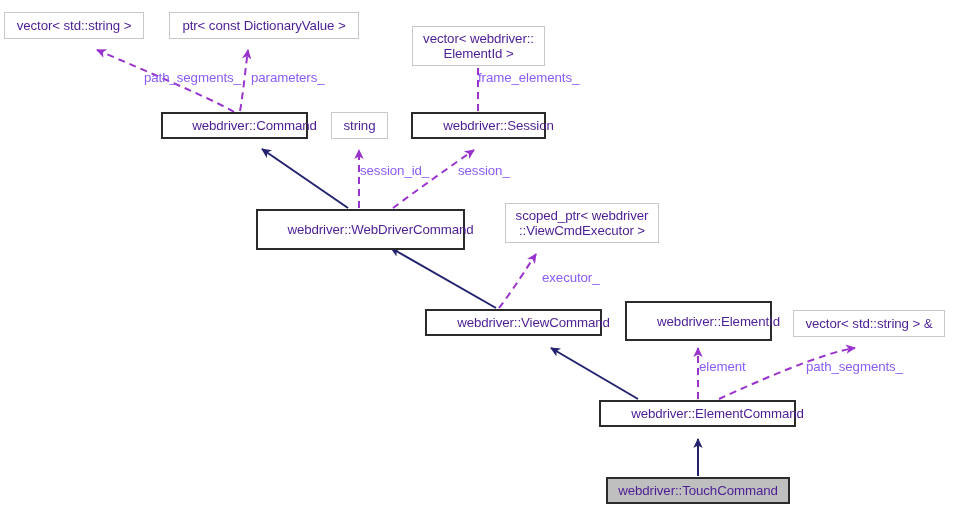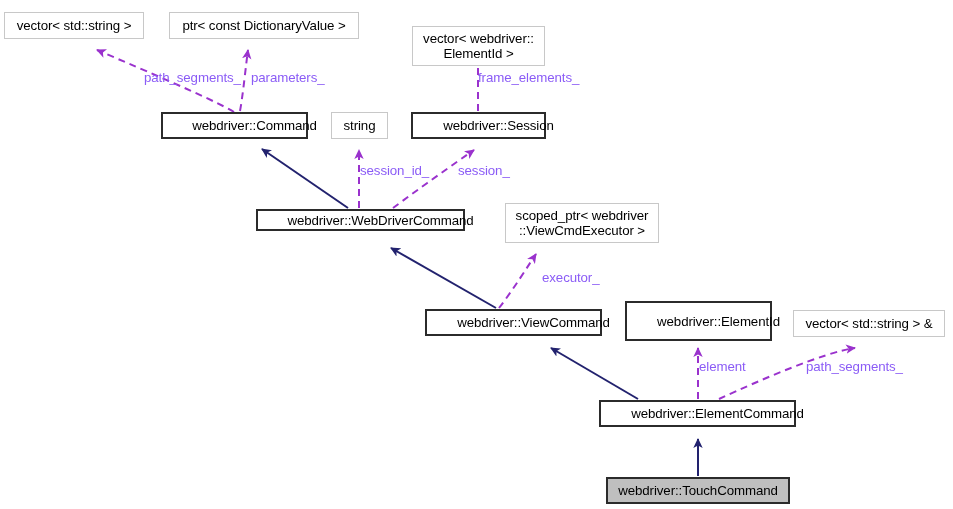--- a/index.html
+++ b/index.html
@@ -27,21 +27,21 @@
   .node-box {
     position: absolute;
     box-sizing: border-box;
     display: flex;
     align-items: center;
     justify-content: center;
     text-align: center;
     background: #ffffff;
     font-size: 13.3px;
     line-height: 15px;
-    color: #000000;
+    color: #4c1d95;
     white-space: pre;
     letter-spacing: -0.1px;
   }
   .node-box.plain {
     border: 1px solid #c8c8c8;
   }
   .node-box.solid {
     border: 2px solid #2b2b2b;
     padding-left: 40px;
   }
@@ -105,21 +105,21 @@
 
   <div class="node-box plain" style="left:412px; top:6px;   width:133px; height:40px;margin-top:20px;">vector&lt; webdriver::
 ElementId &gt;</div>
 
   <div class="node-box solid" style="left:161px; top:112px; width:147px; height:27px;">webdriver::Command</div>
 
   <div class="node-box plain" style="left:331px; top:112px; width:57px;  height:27px;">string</div>
 
   <div class="node-box solid" style="left:411px; top:112px; width:135px; height:27px;">webdriver::Session</div>
 
-  <div class="node-box solid" style="left:256px; top:209px; width:209px; height:22px;">webdriver::WebDriverCommand</div>
+  <div class="node-box solid" style="left:256px; top:209px; width:209px; height:41px;">webdriver::WebDriverCommand</div>
 
   <div class="node-box plain" style="left:489px; top:203px; width:154px; height:40px;margin-left:16px;">scoped_ptr&lt; webdriver
 ::ViewCmdExecutor &gt;</div>
 
   <div class="node-box solid" style="left:425px; top:309px; width:177px; height:27px;">webdriver::ViewCommand</div>
 
   <div class="node-box solid" style="left:625px; top:301px; width:147px; height:40px;">webdriver::ElementId</div>
 
   <div class="node-box plain" style="left:793px; top:310px; width:152px; height:27px;">vector&lt; std::string &gt; &amp;</div>
 

